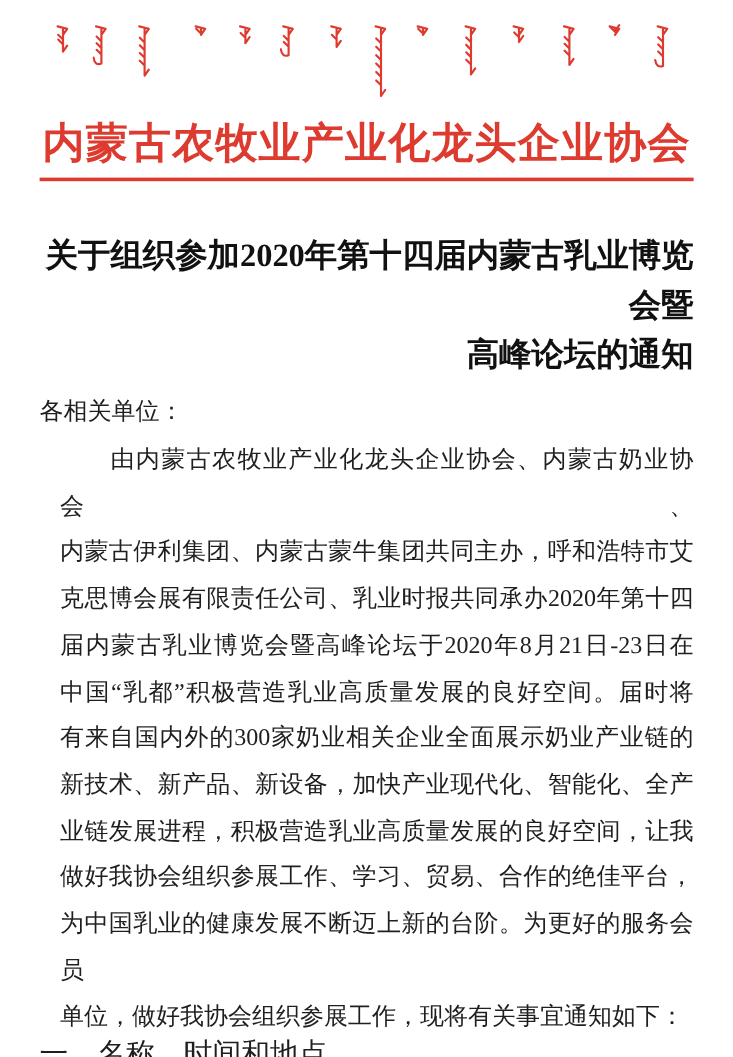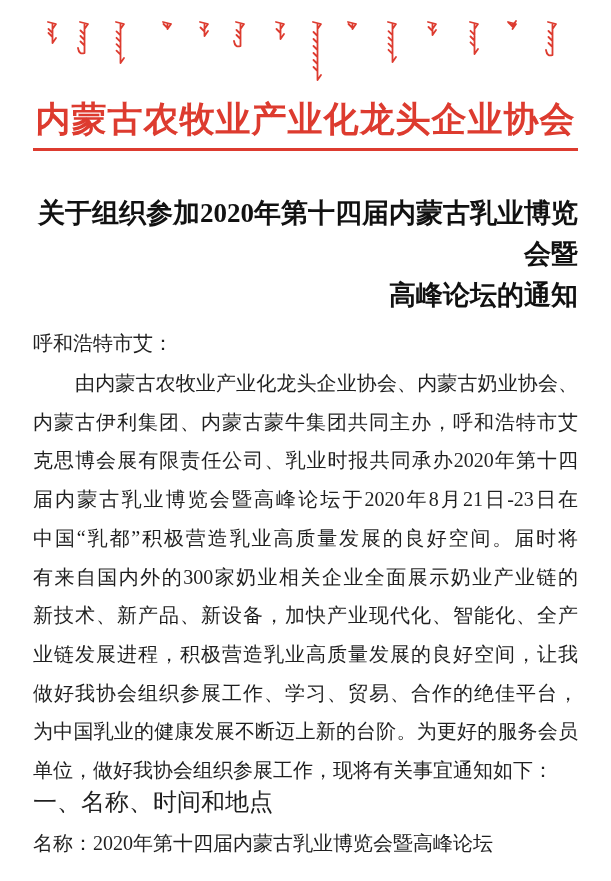--- a/index.html
+++ b/index.html
@@ -46,20 +46,21 @@
     font-size: 20px;
     line-height: 24px;
     color: var(--ink);
   }
   .para { margin-top: 9px; }
   .para .line {
     font-size: 20px;
     line-height: 38.7px;
     color: var(--ink);
     white-space: nowrap;
+    margin-left: 17px;
   }
   .para .line.j {
     white-space: normal;
     text-align: justify;
     text-align-last: justify;
   }
   .para .line.indent { text-indent: 42px; }
   .section-heading {
     font-size: 24px;
     line-height: 24px;
@@ -125,21 +126,21 @@
 
   <div class="org-title">内蒙古农牧业产业化龙头企业协会</div>
 
   <div class="divider"></div>
 
   <h1 class="doc-title">
     <span class="t-line">关于组织参加2020年第十四届内蒙古乳业博览会暨</span>
     <span class="t-line">高峰论坛的通知</span>
   </h1>
 
-  <div class="salutation">呼和浩特市艾：</div>
+  <div class="salutation">各相关单位：</div>
 
   <div class="para">
     <div class="line j indent">由内蒙古农牧业产业化龙头企业协会、内蒙古奶业协会、</div>
     <div class="line j">内蒙古伊利集团、内蒙古蒙牛集团共同主办，呼和浩特市艾</div>
     <div class="line j">克思博会展有限责任公司、乳业时报共同承办2020年第十四</div>
     <div class="line j">届内蒙古乳业博览会暨高峰论坛于2020年8月21日-23日在</div>
     <div class="line j">中国“乳都”积极营造乳业高质量发展的良好空间。届时将</div>
     <div class="line j">有来自国内外的300家奶业相关企业全面展示奶业产业链的</div>
     <div class="line j">新技术、新产品、新设备，加快产业现代化、智能化、全产</div>
     <div class="line j">业链发展进程，积极营造乳业高质量发展的良好空间，让我</div>

